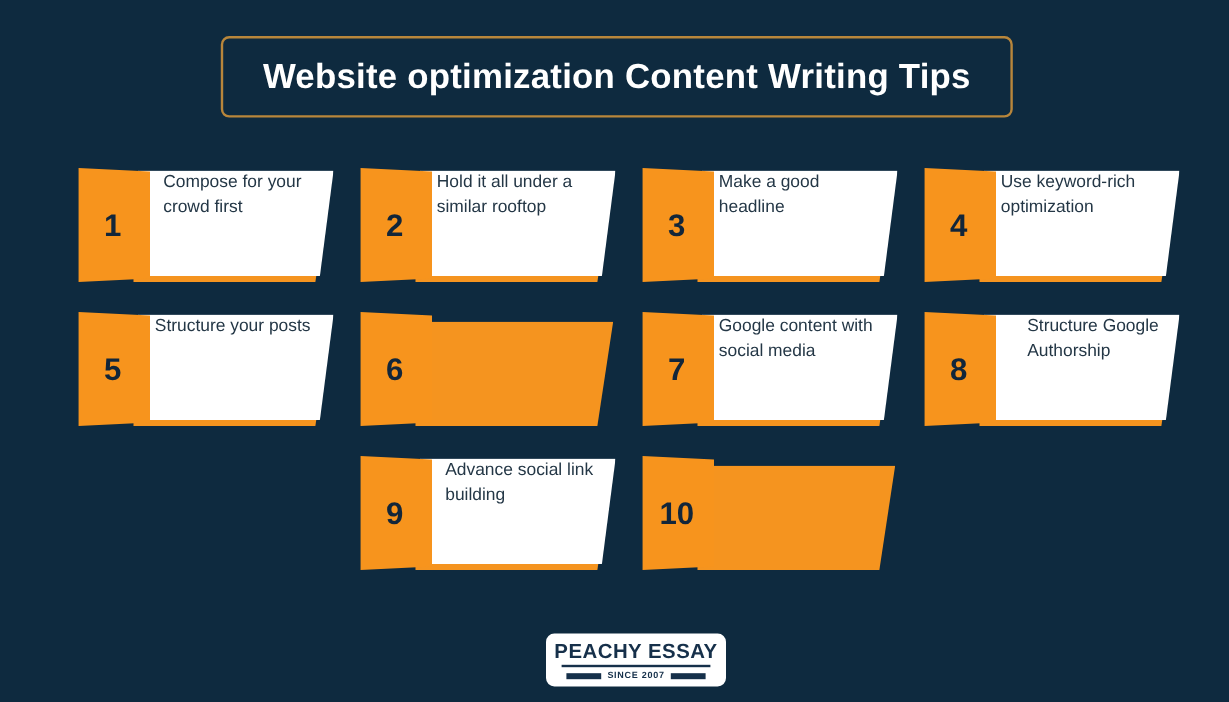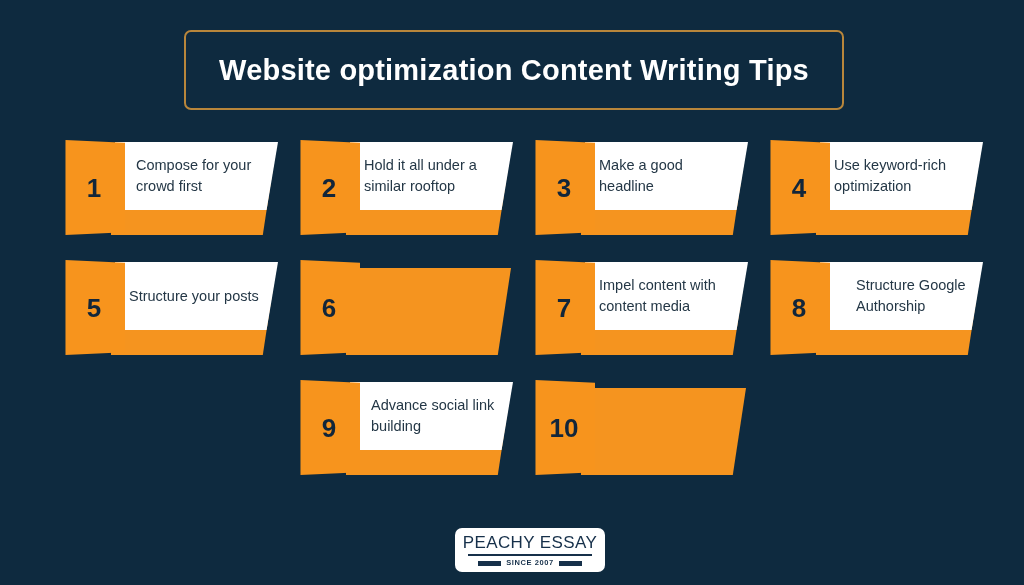--- a/index.html
+++ b/index.html
@@ -14,21 +14,21 @@
     overflow: hidden;
     position: relative;
   }
 
   
   #title-banner {
     position: absolute;
     left: 184px;
     top: 30px;
     width: 660px;
-    height: 80px;
+    height: 68px;
     border: 2px solid #b8863b;
     border-radius: 7px;
     box-sizing: border-box;
     display: flex;
     align-items: center;
     justify-content: center;
   }
   #title-text {
     color: #ffffff;
     font-size: 29px;
@@ -89,26 +89,25 @@
     font-size: 26px;
     font-weight: bold;
     line-height: 1;
   }
   
   .card-panel {
     position: absolute;
     left: 52px;
     top: 2px;
     width: 163px;
-    height: 68px;
+    height: 88px;
     background: #ffffff;
     clip-path: polygon(0 0, 100% 0, 93% 100%, 0 100%);
     z-index: 1;
     display: flex;
-    align-items: center;
     box-sizing: border-box;
     padding: 0 14px 0 14px;
   }
   .card-label {
     color: #243746;
     font-size: 14.5px;
     line-height: 1.42;
   }
   
   .card.indent-sm .card-panel { padding-left: 21px; }
@@ -125,37 +124,37 @@
     background: #ffffff;
     border-radius: 7px;
     display: flex;
     flex-direction: column;
     align-items: center;
     justify-content: center;
   }
   #logo-name {
     color: #16304a;
     font-size: 17px;
-    font-weight: normal;
+    font-weight: bold;
     letter-spacing: 0.4px;
     line-height: 1;
     margin-top: 1px;
     text-align: center;
   }
   #logo-rule {
     width: 124px;
     height: 2px;
     background: #16304a;
     margin: 3px 0 3px 0;
   }
   #logo-since-row {
     display: flex;
     align-items: center;
     justify-content: center;
-    width: 104px;
+    width: 116px;
   }
   .logo-bar {
     flex: 1;
     height: 5px;
     background: #16304a;
   }
   #logo-since {
     color: #16304a;
     font-size: 7.5px;
     font-weight: bold;
@@ -236,21 +235,21 @@
         <span class="card-number">6</span>
       </div>
     </div>
 
     <div class="card">
       <div class="card-shadow"></div>
       <div class="card-tab">
         <span class="card-number">7</span>
       </div>
       <div class="card-panel">
-        <span class="card-label">Impel content with content media</span>
+        <span class="card-label">Google content with social media</span>
       </div>
     </div>
 
     <div class="card indent-lg">
       <div class="card-shadow"></div>
       <div class="card-tab">
         <span class="card-number">8</span>
       </div>
       <div class="card-panel">
         <span class="card-label">Structure Google Authorship</span>

